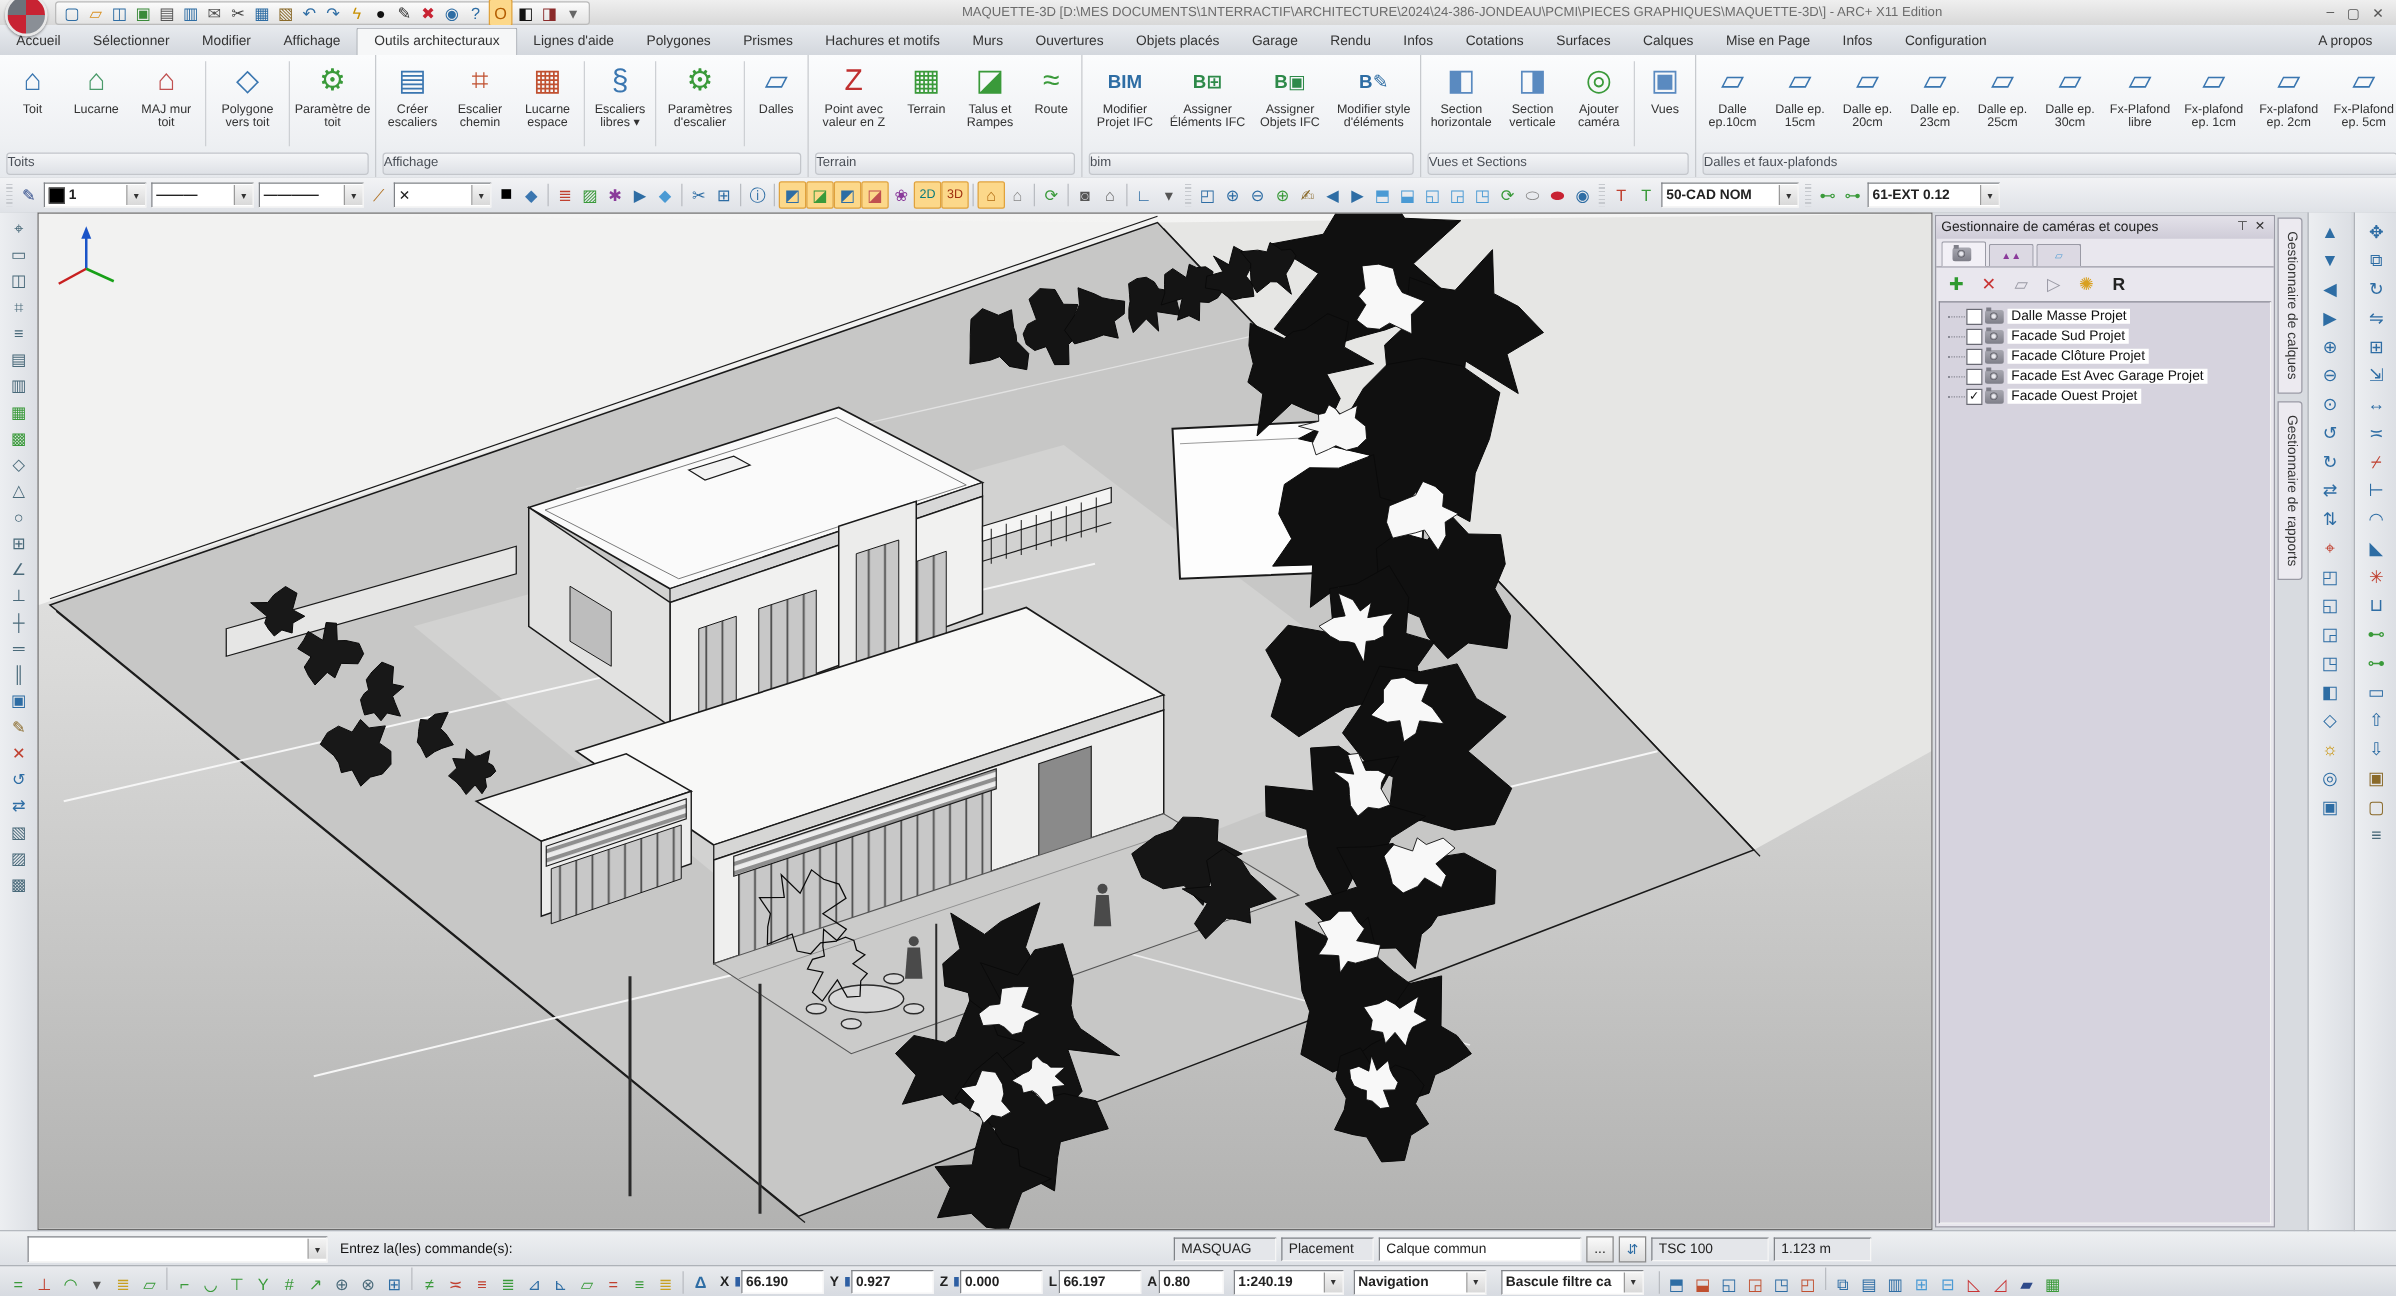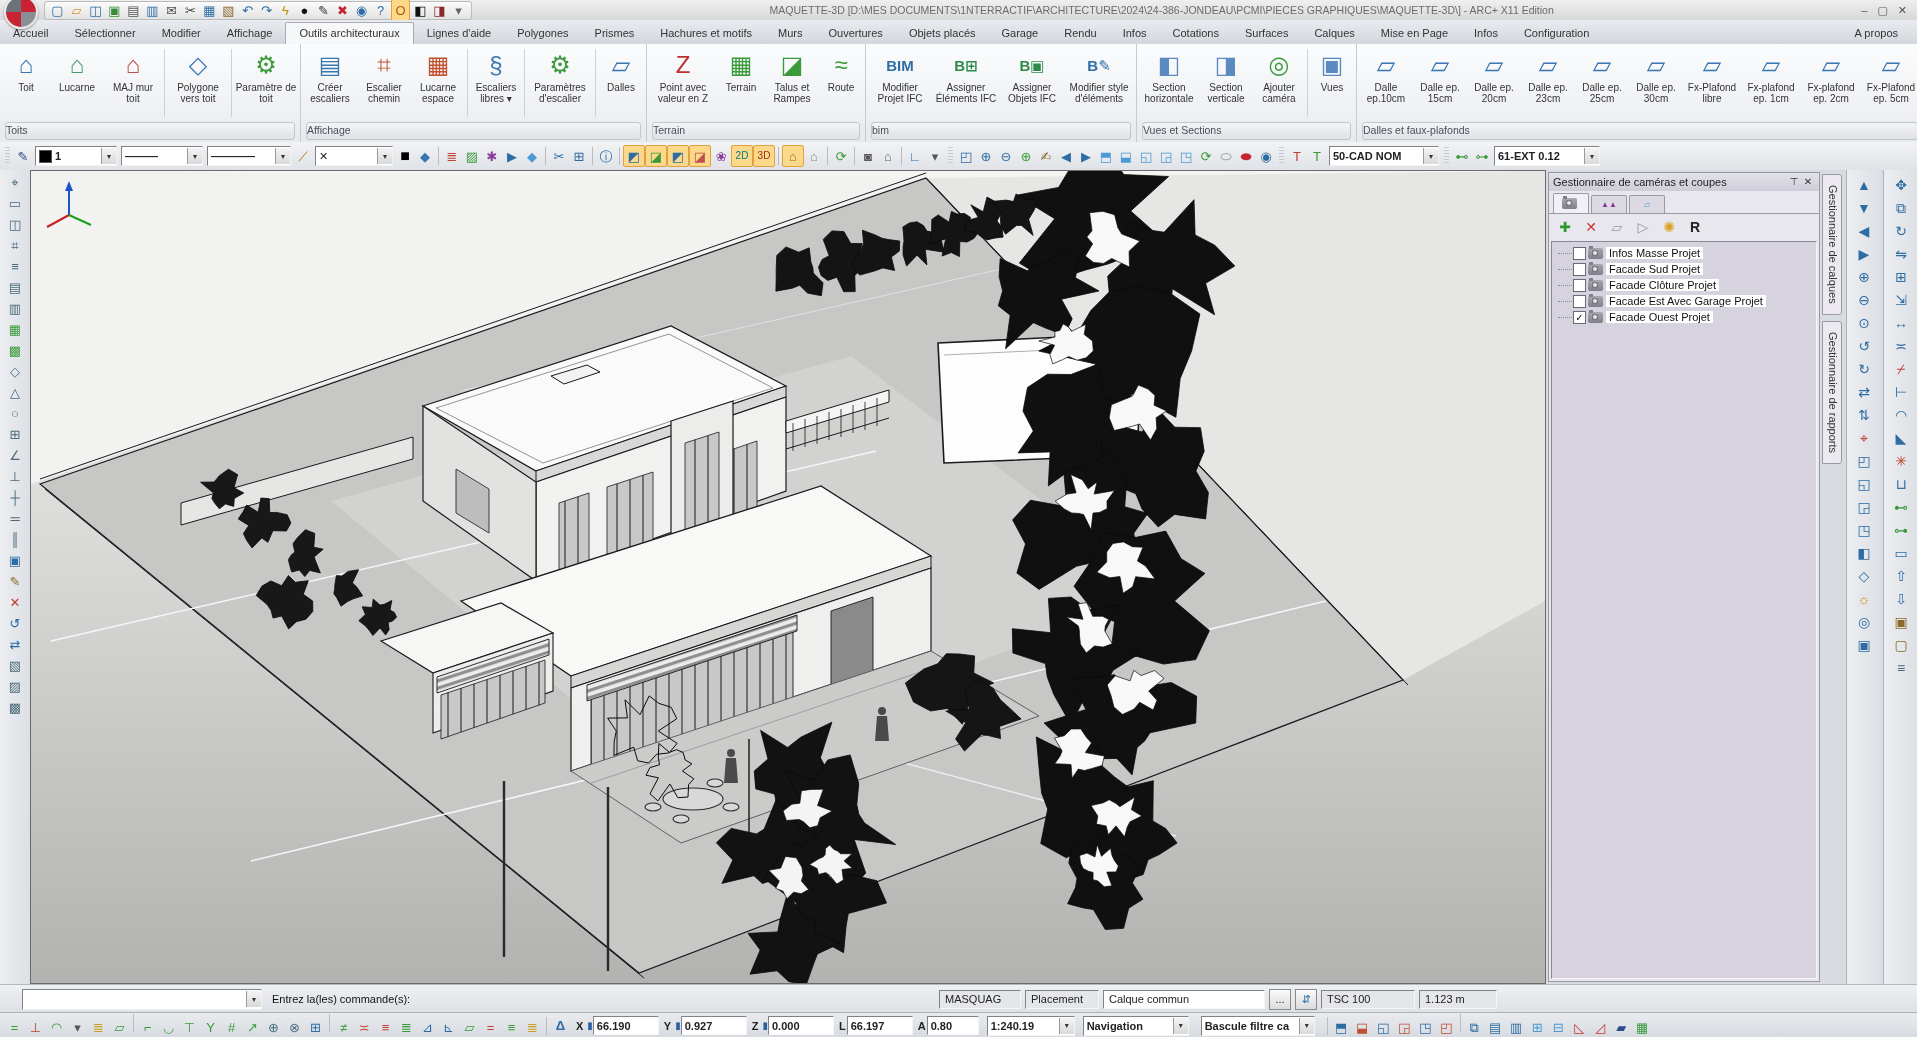--- a/index.html
+++ b/index.html
@@ -656,21 +656,21 @@
           <span class="ic" style="color: rgb(154, 154, 165);">▱</span>
           <span class="ic" style="color: rgb(154, 154, 165);">▷</span>
           <span class="ic" style="color: rgb(216, 160, 32);">✺</span>
           <span class="ic" style="color: rgb(34, 34, 34);">R</span>
         </div>
       <div id="cp-tree">
           <div class="titem">
             <span class="dots"></span>
             <span class="cb"></span>
             <span class="cam"></span>
-            <span class="lbl">Infos Masse Projet</span>
+            <span class="lbl">Dalle Masse Projet</span>
           </div>
           <div class="titem">
             <span class="dots"></span>
             <span class="cb"></span>
             <span class="cam"></span>
             <span class="lbl">Facade Sud Projet</span>
           </div>
           <div class="titem">
             <span class="dots"></span>
             <span class="cb"></span>

